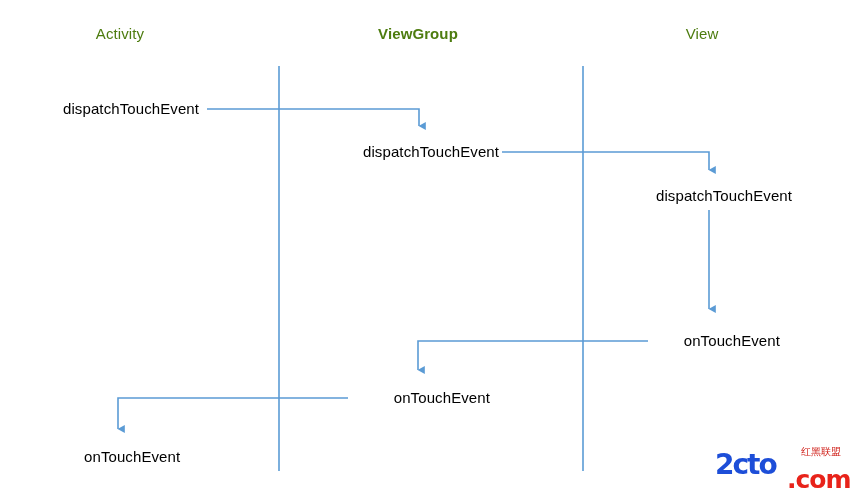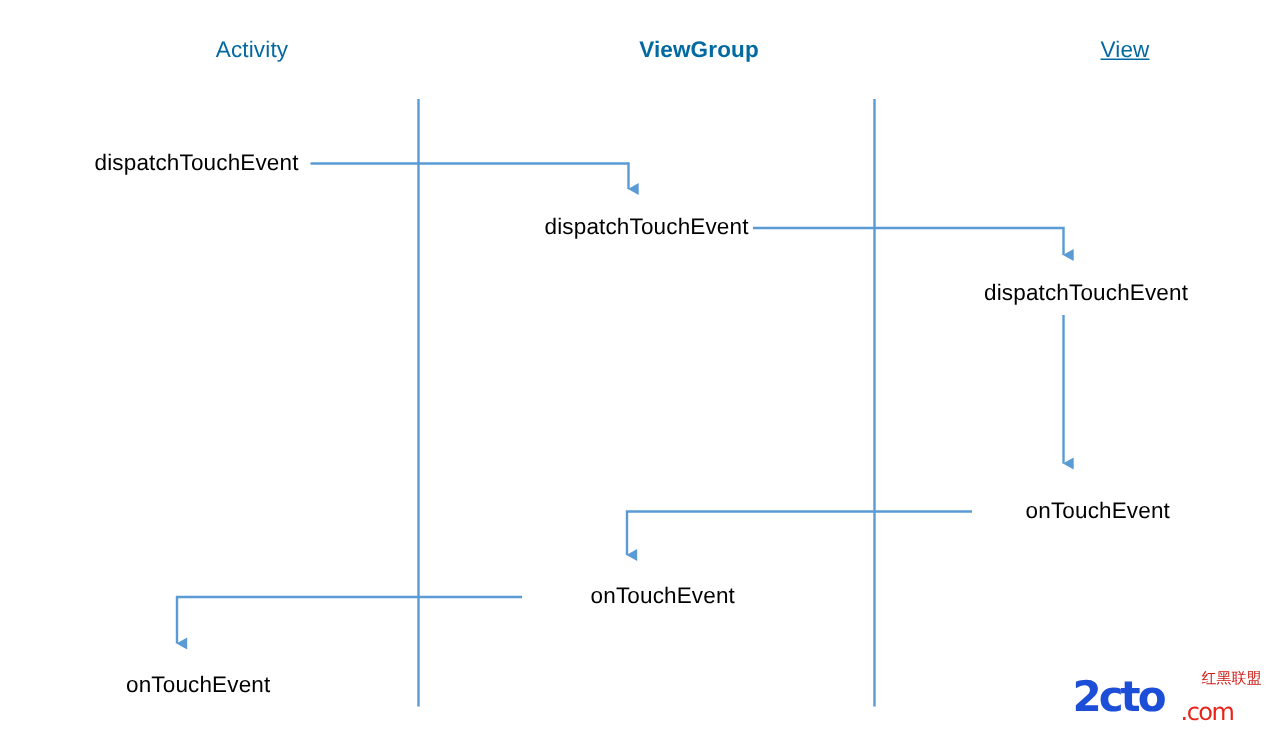--- a/index.html
+++ b/index.html
@@ -10,25 +10,24 @@
     font-family:"Liberation Sans", sans-serif;
     overflow:hidden;
     position:relative;
   }
   #diagram{
     position:absolute;left:0;top:0;width:854px;height:497px;
   }
   .lane-title{
     position:absolute;
     font-size:15px;
-    color:#0369a1;
+    color:#4d7c0f;
     white-space:nowrap;
     transform:translateX(-50%);
     letter-spacing:0.1px;
-    margin-left:48px;
   }
   .msg-label{
     position:absolute;
     font-size:15px;
     color:#000000;
     white-space:nowrap;
     letter-spacing:0.1px;
     margin-left:20px;
   }
   .msg-label.right-anchor{ transform:translateX(-100%); }
@@ -43,22 +42,22 @@
     font-weight:bold;
     font-size:28px;
     color:#1d4ed8;
     letter-spacing:-2px;
     line-height:44px;
     position:absolute;
     left:0;top:0;
   }
   .logo-dotcom{
     font-family:"DejaVu Sans", sans-serif;
-    font-weight:normal;
-    font-size:16px;
+    font-weight:bold;
+    font-size:25px;
     color:#e8231a;
     position:absolute;
     left:72px;top:22px;
     letter-spacing:-1px;
   }
   .logo-cn{
     position:absolute;
     left:86px;top:2px;
     font-family:Liberation Sans, sans-serif;
     font-size:10px;
@@ -67,21 +66,21 @@
     white-space:nowrap;
   }
 </style>
 </head>
 <body>
 
 <div id="diagram">
 
   <div class="lane-title" style="left:120px;top:25px;">Activity</div>
   <div class="lane-title" style="left:418px;top:25px;font-weight:bold;">ViewGroup</div>
-  <div class="lane-title" style="left:702px;top:25px;text-decoration:underline;">View</div>
+  <div class="lane-title" style="left:702px;top:25px;">View</div>
 
   <svg width="854" height="497">
     <defs>
       <marker id="arrowhead" markerWidth="9" markerHeight="9" refX="4.2" refY="7.4" orient="auto" markerUnits="userSpaceOnUse">
         <path d="M0.2,0.6 L8.2,0.6 L4.2,7.8 Z" fill="#5B9BD5"></path>
       </marker>
     </defs>
 
     <line x1="279" y1="66" x2="279" y2="471" stroke="#5B9BD5" stroke-width="1.6"></line>
     <line x1="583" y1="66" x2="583" y2="471" stroke="#5B9BD5" stroke-width="1.6"></line>

